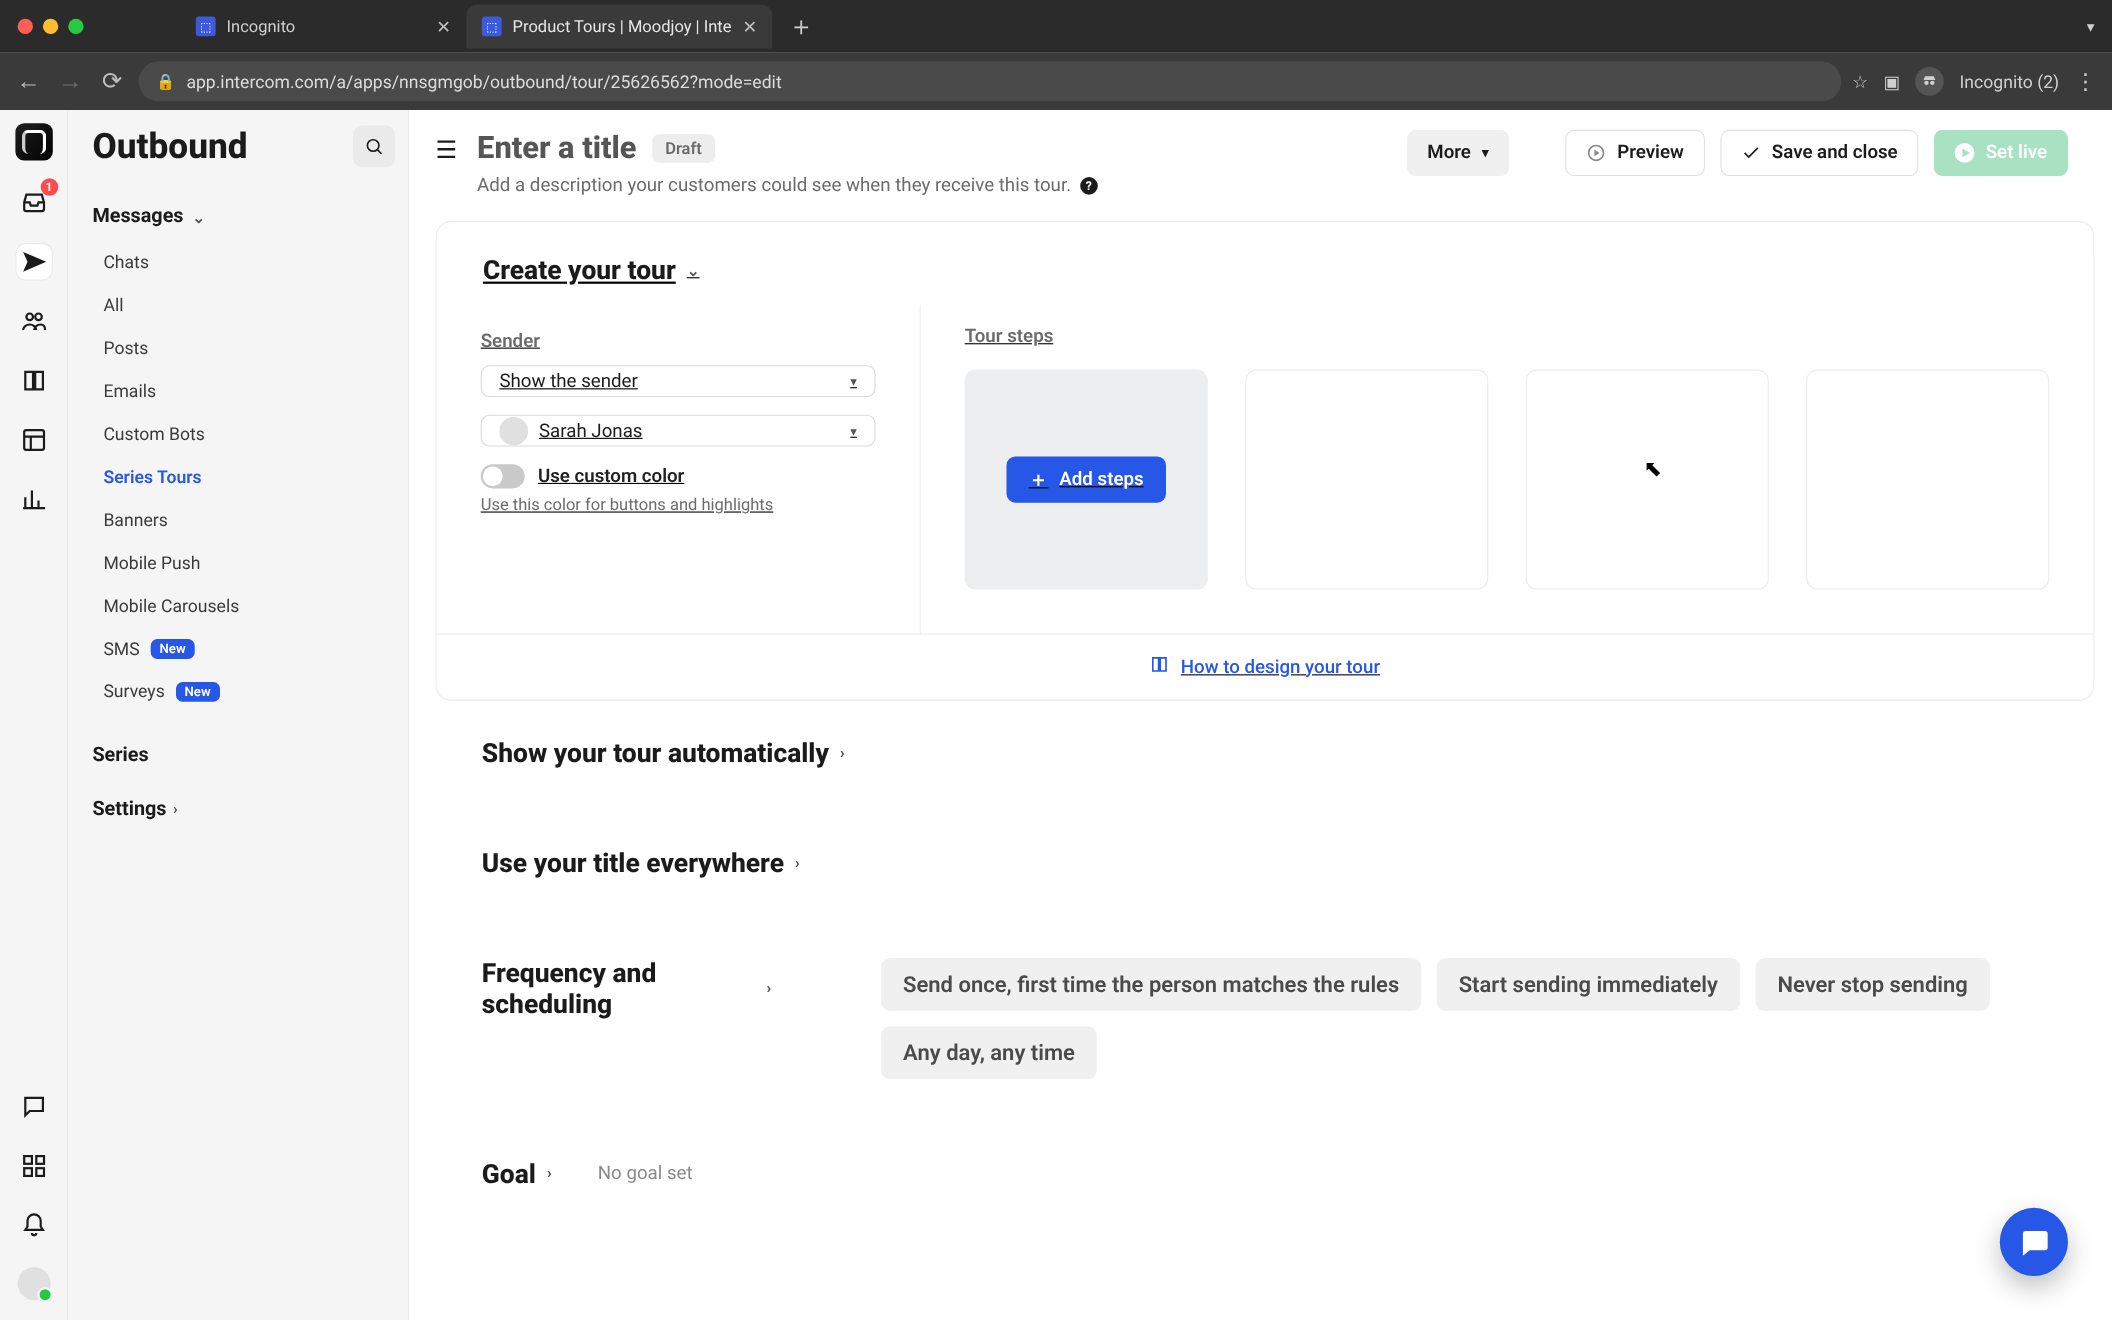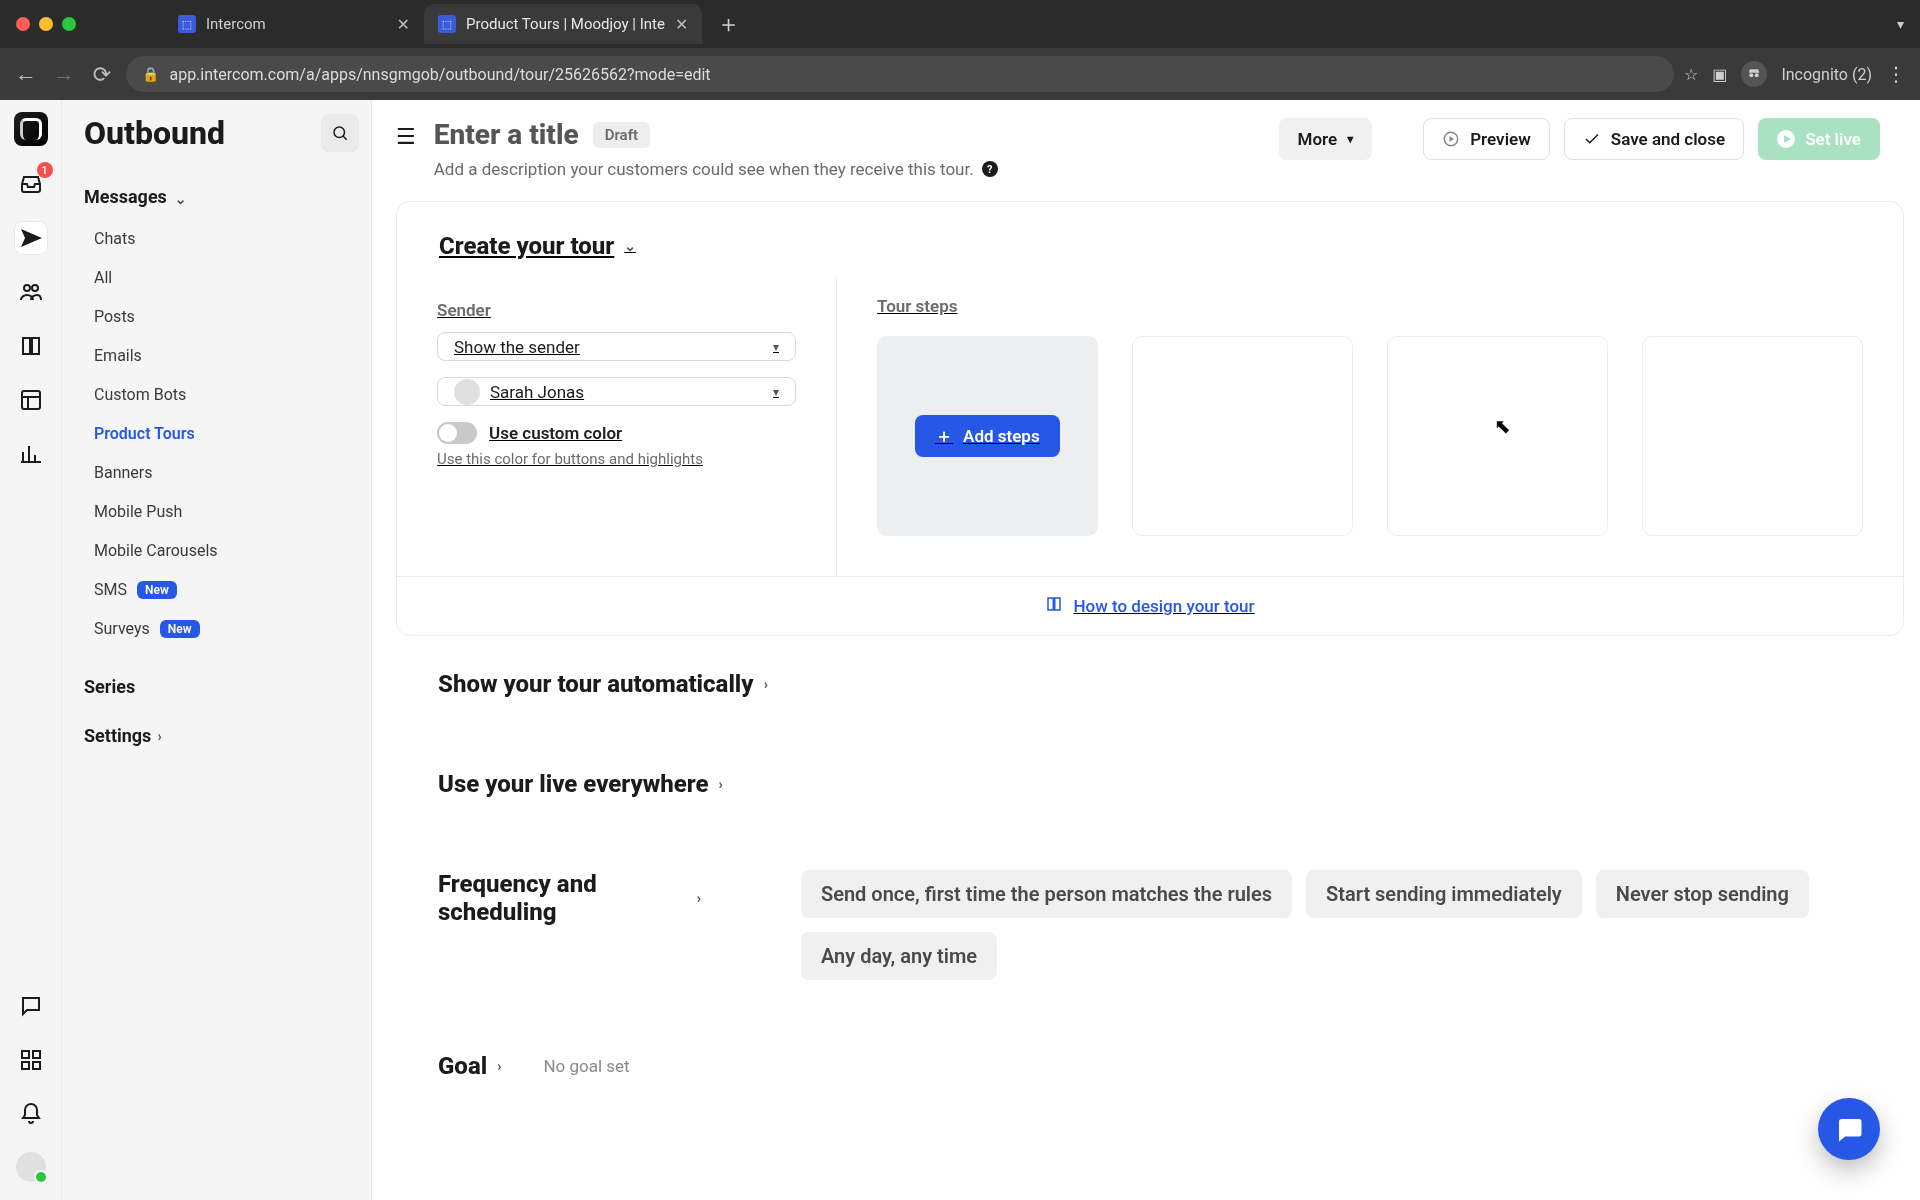--- a/index.html
+++ b/index.html
@@ -127,21 +127,21 @@
 
 <div class="titlebar">
   <div class="traffic">
     <div class="tl red"></div>
     <div class="tl yellow"></div>
     <div class="tl green"></div>
   </div>
   <div class="tabs">
     <div class="tab">
       <span class="favicon" style="background:#3b5bdb;color:#fff">⬚</span>
-      <span class="title">Intercom</span>
+      <span class="title">Incognito</span>
       <span class="close">✕</span>
     </div>
     <div class="tab active">
       <span class="favicon" style="background:#3b5bdb;color:#fff">⬚</span>
       <span class="title">Product Tours | Moodjoy | Inte</span>
       <span class="close">✕</span>
     </div>
     <span class="newtab">＋</span>
   </div>
   <span class="dropdown-caret">▾</span>
@@ -261,21 +261,21 @@
         <div class="sb-item">
             <span>Posts</span>
           </div>
         <div class="sb-item">
             <span>Emails</span>
           </div>
         <div class="sb-item">
             <span>Custom Bots</span>
           </div>
         <div class="sb-item active">
-            <span>Product Tours</span>
+            <span>Series Tours</span>
           </div>
         <div class="sb-item">
             <span>Banners</span>
           </div>
         <div class="sb-item">
             <span>Mobile Push</span>
           </div>
         <div class="sb-item">
             <span>Mobile Carousels</span>
           </div>
@@ -396,21 +396,21 @@
 
     <div class="section">
       <div class="section-h">
         <span>Show your tour automatically</span>
         <span class="chev">›</span>
       </div>
     </div>
 
     <div class="section" style="padding-top:72px">
       <div class="section-h">
-        <span>Use your live everywhere</span>
+        <span>Use your title everywhere</span>
         <span class="chev">›</span>
       </div>
     </div>
 
     <div class="section" style="padding-top:72px">
       <div class="freq-row">
         <div class="section-h">
           <span>Frequency and scheduling</span>
           <span class="chev">›</span>
         </div>

